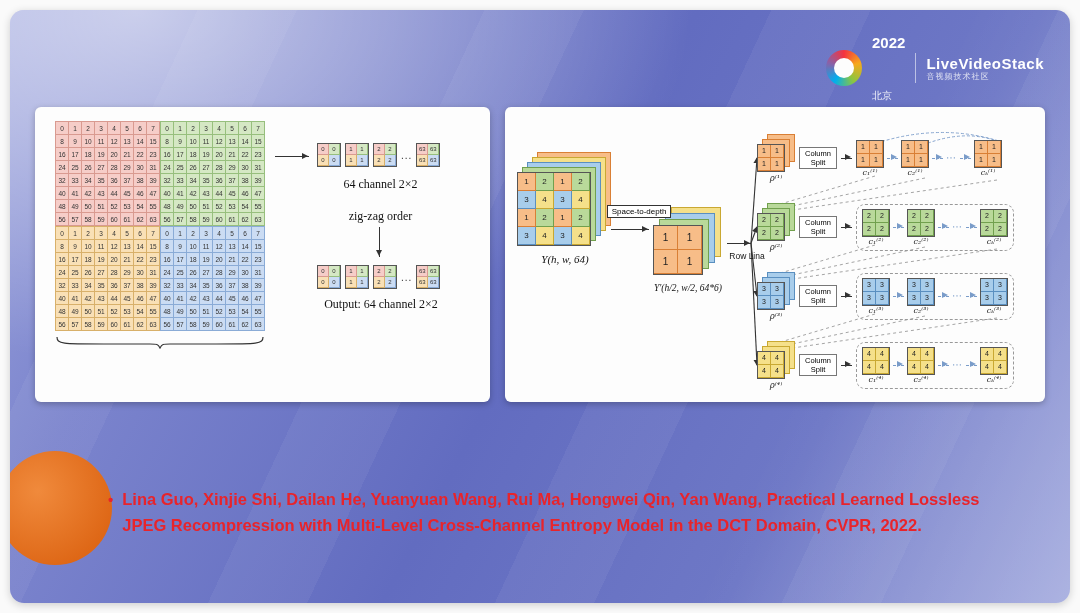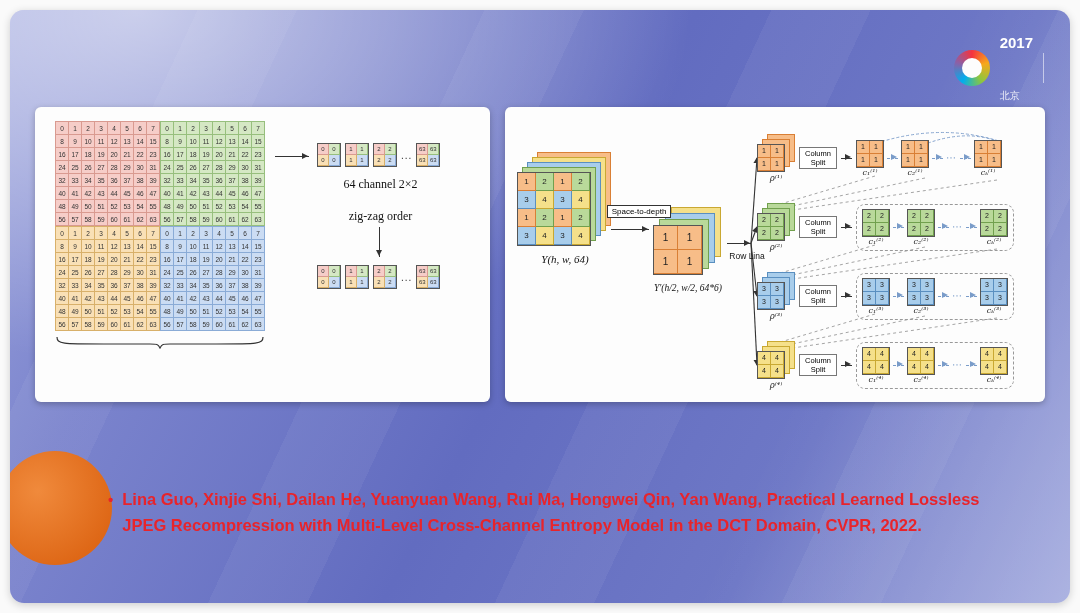--- a/index.html
+++ b/index.html
@@ -90,24 +90,28 @@
 </head>
 <body>
 
 <div class="slide">
   <div class="deco-circle"></div>
 
 
   <div class="brand">
     <div class="brand-logo"></div>
     <div class="brand-col">
-      <div class="brand-year">2017</div>
+      <div class="brand-year">2022</div>
       <div class="brand-city">北京</div>
     </div>
     <div class="brand-divider"></div>
+    <div class="brand-col">
+      <div class="brand-name">LiveVideoStack</div>
+      <div class="brand-tagline">音视频技术社区</div>
+    </div>
   </div>
 
   <div class="panel panel-left">
     <div id="grid16">
         <div class="quad" style="border-color: rgb(217, 154, 144); background: rgb(246, 205, 200);">
           <div class="qcell" style="border-color: rgb(217, 154, 144);">0</div>
           <div class="qcell" style="border-color: rgb(217, 154, 144);">1</div>
           <div class="qcell" style="border-color: rgb(217, 154, 144);">2</div>
           <div class="qcell" style="border-color: rgb(217, 154, 144);">3</div>
           <div class="qcell" style="border-color: rgb(217, 154, 144);">4</div>
@@ -424,20 +428,21 @@
           <div class="mcell" style="background: rgb(203, 220, 243); border-color: rgb(138, 171, 214);">2</div>
         </div>
         <div class="strip-dots">...</div>
         <div class="mini-block">
           <div class="mcell" style="background: rgb(246, 205, 200); border-color: rgb(217, 154, 144);">63</div>
           <div class="mcell" style="background: rgb(213, 232, 196); border-color: rgb(151, 191, 125);">63</div>
           <div class="mcell" style="background: rgb(249, 224, 182); border-color: rgb(216, 176, 106);">63</div>
           <div class="mcell" style="background: rgb(203, 220, 243); border-color: rgb(138, 171, 214);">63</div>
         </div>
       </div>
+    <div class="caption lbl2">Output: 64 channel 2×2</div>
   </div>
 
   <div class="panel panel-right">
     <svg id="connectors" width="540" height="295" viewBox="0 0 540 295">
       <defs>
         <marker id="ah" markerWidth="7" markerHeight="7" refX="5" refY="3" orient="auto">
           <path d="M0,0 L6,3 L0,6 z" fill="#333"></path>
         </marker>
       </defs>
       <line x1="246" y1="136" x2="252" y2="51" stroke="#333" stroke-width="1.1" marker-end="url(#ah)"></line>

